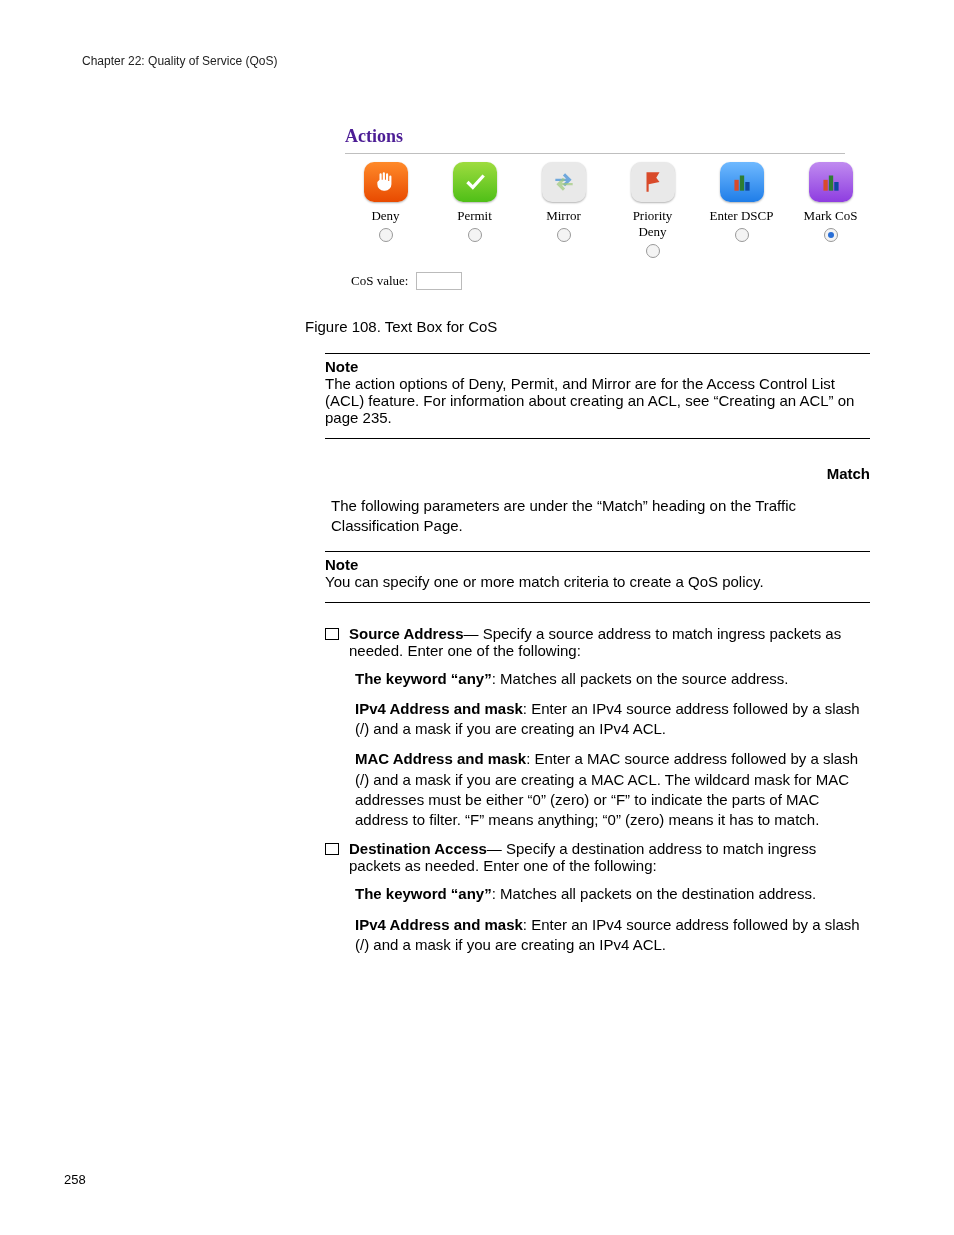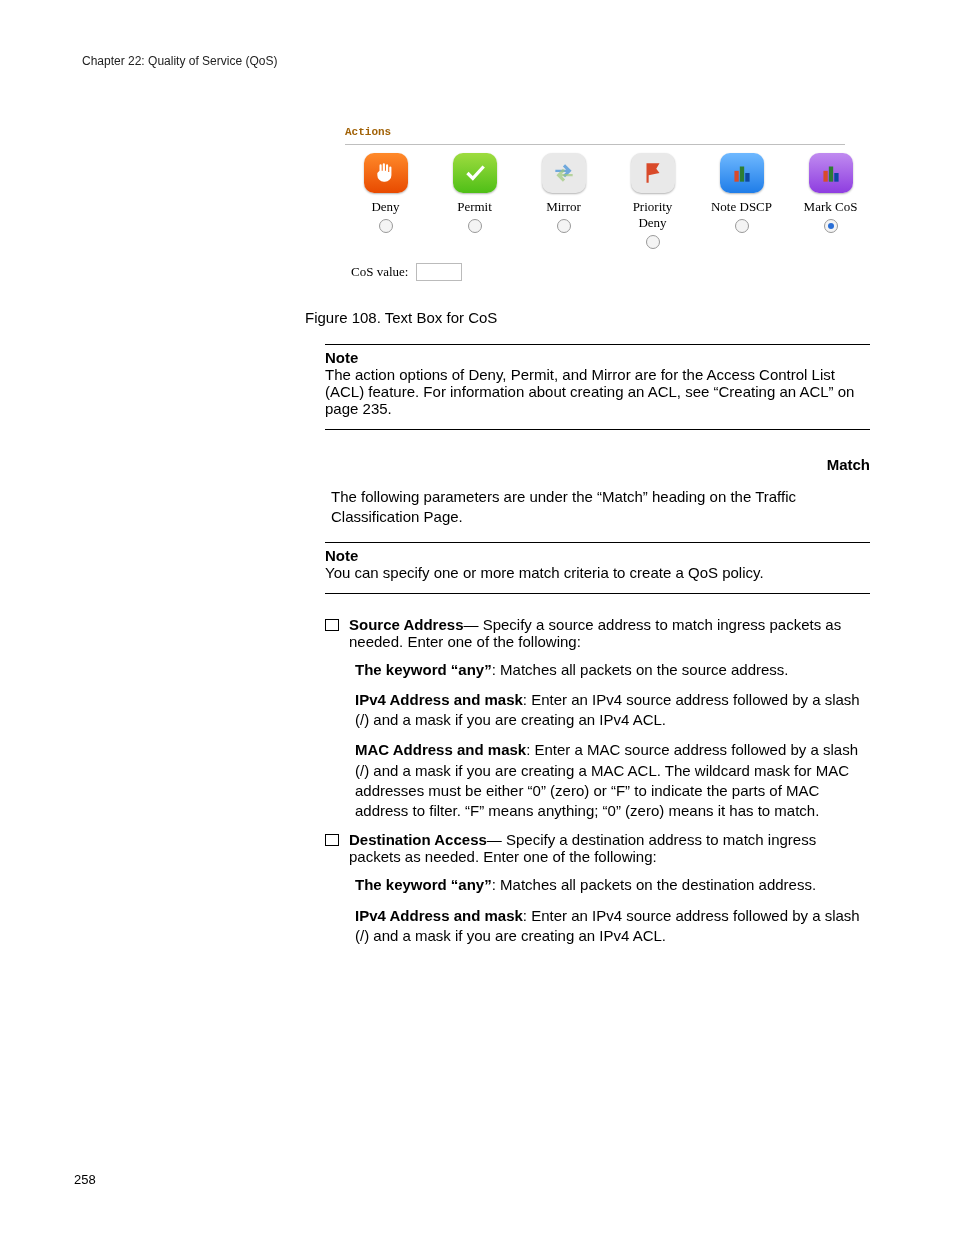--- a/index.html
+++ b/index.html
@@ -15,39 +15,39 @@
   }
   .page-header {
     position: absolute;
     top: 54px;
     left: 82px;
     font-size: 12px;
     color: #222;
   }
   .page-number {
     position: absolute;
-    left: 74px;
+    left: 64px;
     bottom: 48px;
     font-size: 13px;
   }
   .content {
     position: absolute;
     left: 305px;
     top: 110px;
     width: 565px;
   }
   .figure-box {
     width: 520px;
     margin-left: 40px;
   }
   .actions-title {
-    color: #a16207;
+    color: #4c1d95;
     font-weight: bold;
-    font-family: Liberation Mono, monospace;
-    font-size: 11px;
+    font-family: Liberation Serif, serif;
+    font-size: 18px;
     margin-bottom: 6px;
     padding-top: 16px;
   }
   .actions-hr {
     height: 1px;
     background: #bfbfbf;
     border: none;
     margin: 2px 0 8px 0;
     width: 500px;
   }
@@ -185,21 +185,21 @@
       </div>
 
       <div class="action-item">
         <div class="icon icon-dscp">
           <svg viewBox="0 0 24 24">
               <rect x="5" y="10" width="4" height="10" fill="#d94a2a"></rect>
               <rect x="10" y="6" width="4" height="14" fill="#2e7d32"></rect>
               <rect x="15" y="12" width="4" height="8" fill="#0d47a1"></rect>
             </svg>
         </div>
-        <div>Note DSCP</div>
+        <div>Enter DSCP</div>
         <div class="radio"></div>
       </div>
 
       <div class="action-item">
         <div class="icon icon-cos">
           <svg viewBox="0 0 24 24">
               <rect x="5" y="10" width="4" height="10" fill="#d94a2a"></rect>
               <rect x="10" y="6" width="4" height="14" fill="#2e7d32"></rect>
               <rect x="15" y="12" width="4" height="8" fill="#0d47a1"></rect>
             </svg>

